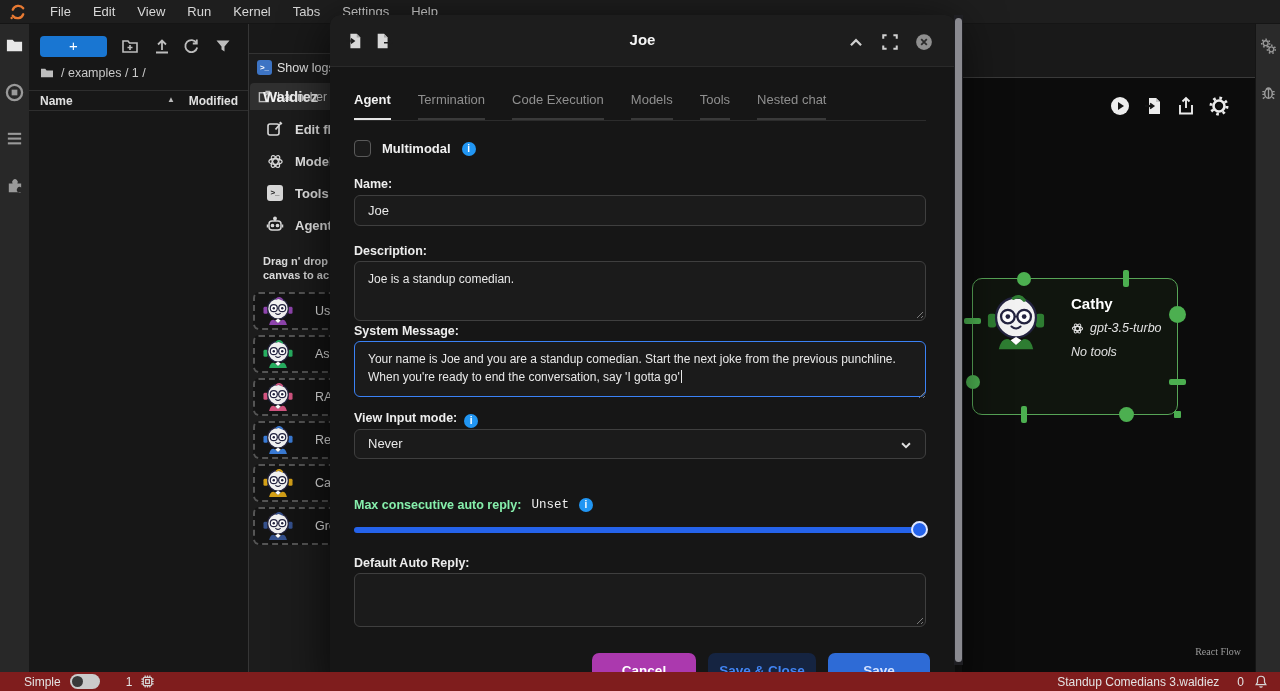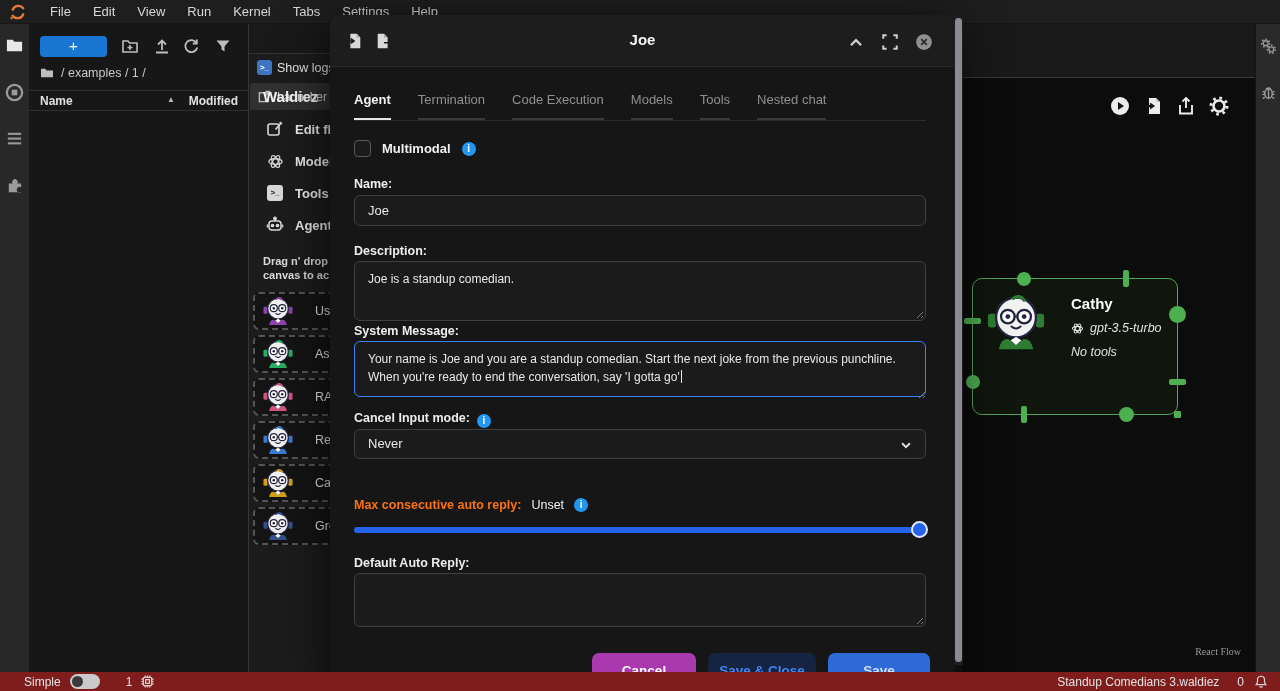--- a/index.html
+++ b/index.html
@@ -91,22 +91,22 @@
   .mm-row .info { margin-left:11px; }
   .flabel { position:absolute; left:24px; color:#ededed; font-size:12.5px; font-weight:bold; }
   .tinput { position:absolute; left:24px; width:572px; background:#1b1b1b; border:1px solid #3f3f3f; border-radius:6px; color:#e8e8e8; font-size:13px; font-family:"Liberation Sans", sans-serif; padding:0 13px; }
   .tarea { position:absolute; left:24px; width:572px; background:#1b1b1b; border:1px solid #3f3f3f; border-radius:6px; color:#e8e8e8; font-size:12px; line-height:18px; padding:8px 10px 0 13px; }
   .tarea.focused { border:1.5px solid #3b82f6; }
   .tarea.focused::after { content:""; display:inline-block; width:1.5px; height:13px; background:#e8e8e8; margin-left:1px; vertical-align:-2px; }
   .resize-grip { position:absolute; right:2px; bottom:2px; width:9px; height:9px; background:repeating-linear-gradient(135deg, transparent 0 2px, #7a7a7a 2px 3px); clip-path:polygon(100% 0, 100% 100%, 0 100%); }
   .mselect { position:absolute; left:24px; width:572px; height:30px; background:#1b1b1b; border:1px solid #3f3f3f; border-radius:6px; color:#e8e8e8; font-size:13px; line-height:28px; padding-left:13px; }
   .mselect svg { position:absolute; right:12px; top:8px; }
   .max-row { position:absolute; left:24px; top:483px; display:flex; align-items:center; }
-  .max-row .flabel2 { color:#f97316; font-size:12.5px; font-weight:bold; }
-  .max-row .unset { color:#ededed; font-size:12.5px; margin-left:10px; }
+  .max-row .flabel2 { color:#86efac; font-size:12.5px; font-weight:bold; }
+  .max-row .unset { color:#ededed; font-size:12.5px; margin-left:10px;font-family:Liberation Mono, monospace; }
   .max-row .info { margin-left:10px; }
   .slider { position:absolute; left:24px; top:512px; width:572px; height:6px; border-radius:3px; background:#2563eb; }
   .slider .thumb { position:absolute; right:-2px; top:-6px; width:17px; height:17px; border-radius:50%; background:#2563eb; border:2px solid #dfe6ff; }
   .m-buttons { position:absolute; left:0; top:638px; width:625px; }
   .btn { position:absolute; height:37px; border-radius:7px; font-size:13.5px; font-weight:bold; text-align:center; line-height:36px; }
   .btn-cancel { left:262px; width:104px; background:#ab39ae; color:#fff; }
   .btn-saveclose { left:378px; width:108px; background:#152441; color:#4285f4; }
   .btn-save { left:498px; width:102px; background:#2e6bd6; color:#d4e2ff; }
 
   
@@ -479,21 +479,21 @@
     <div class="flabel" style="top:162px">Name:</div>
     <input class="tinput" style="top: 180px; height: 31px;" readonly="" value="Joe">
 
     <div class="flabel" style="top:229px">Description:</div>
     <div class="tarea" style="top:246px;height:60px"><span>Joe is a standup comedian.</span><span class="resize-grip"></span></div>
 
     <div class="flabel" style="top:309px">System Message:</div>
     <div class="tarea focused" style="top:326px;height:56px">Your name is Joe and you are a standup comedian. Start the next joke from the previous punchline. When you're ready to end the conversation, say 'I gotta go'</div>
     <span class="resize-grip" style="left:586px;top:374px"></span>
 
-    <div class="flabel" style="top:396px"><span>Cancel Input mode:</span>&nbsp;&nbsp;<span class="info" style="display:inline-block;vertical-align:-2px">i</span></div>
+    <div class="flabel" style="top:396px"><span>View Input mode:</span>&nbsp;&nbsp;<span class="info" style="display:inline-block;vertical-align:-2px">i</span></div>
     <div class="mselect" style="top:414px">
       <span>Never</span>
       <svg width="14" height="14" viewBox="0 0 16 16" fill="none" stroke="#e0e0e0" stroke-width="2.2">
           <path d="M3.5 6 L8 10.5 L12.5 6"></path>
         </svg>
     </div>
 
     <div class="max-row">
       <span class="flabel2">Max consecutive auto reply:</span>
       <span class="unset">Unset</span>

